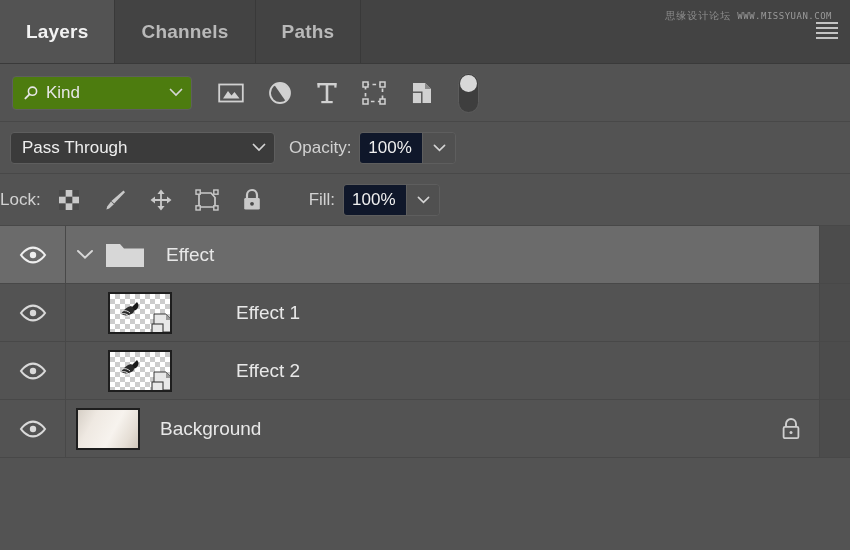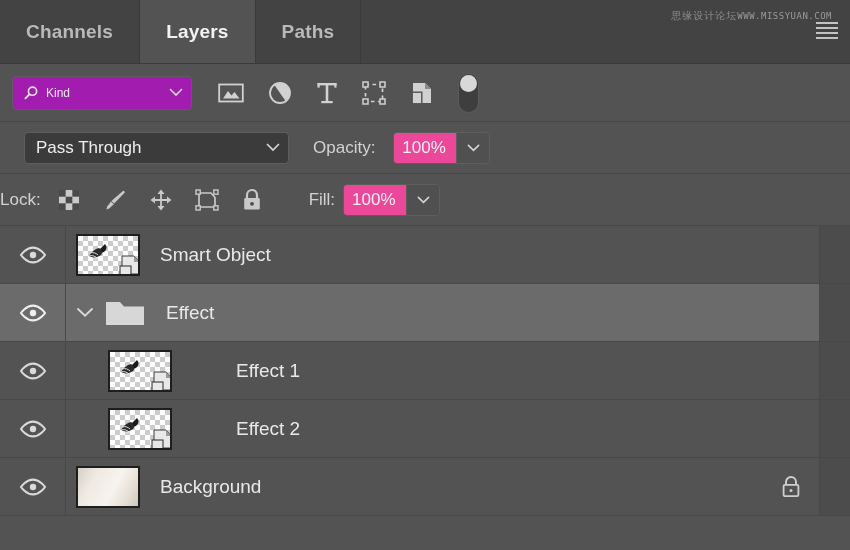--- a/index.html
+++ b/index.html
@@ -39,21 +39,21 @@
   }
   .tab.active {
     background: #535353;
     color: #f2f2f2;
   }
   .tab-filler { flex: 1; background: #434343; }
 
   .watermark {
     position: absolute;
     right: 18px; top: 9px;
-    display: flex; align-items: center; 
+    display: flex; align-items: center; gap: 6px;
     pointer-events: none;
   }
   .wm-cn {
     font-size: 10px; color: #8e8e8e; letter-spacing: 1px;
     font-family: "DejaVu Sans", sans-serif;
   }
   .wm-en {
     font-size: 9px; color: #9a9a9a; letter-spacing: 0.5px;
     font-family: "DejaVu Sans Mono", monospace;
   }
@@ -66,32 +66,32 @@
   .hamburger span { display: block; height: 2px; background: #c3c3c3; }
 
   
   .ctrlrow {
     display: flex; align-items: center;
     background: #535353;
     border-bottom: 1px solid #484848;
     flex: none;
   }
   .row-filter  { height: 58px; padding: 0 12px; gap: 0; }
-  .row-blend   { height: 52px; padding: 0 24px; gap: 10px; }
+  .row-blend   { height: 52px; padding: 0 10px; }
   .row-lock    { height: 52px; padding: 0 0; }
 
   
   .kind-select {
     width: 180px; height: 34px;
-    background: #a21caf;
+    background: #4d7c0f;
     border: 1px solid #5e5e5e;
     border-radius: 4px;
     display: flex; align-items: center;
     padding: 0 8px 0 10px;
-    color: #e6e6e6; font-size: 12px;
+    color: #e6e6e6; font-size: 17px;
     cursor: pointer;
   }
   .kind-label { flex: 1; margin-left: 7px; }
   svg { display: block; }
 
   .filter-icons {
     display: flex; align-items: center;
     gap: 24px;
     margin-left: 26px;
   }
@@ -131,21 +131,21 @@
   }
   .numfield {
     display: flex; align-items: stretch;
     height: 32px;
     border: 1px solid #5e5e5e;
     border-radius: 4px;
     overflow: hidden;
   }
   .numval {
     width: 62px;
-    background: #ec4899;
+    background: #0f172a;
     color: #efefef; font-size: 17px;
     display: flex; align-items: center;
     padding-left: 8px;
     cursor: text;
   }
   .numchev {
     width: 33px;
     background: #505050;
     border-left: 1px solid #5e5e5e;
     display: flex; align-items: center; justify-content: center;
@@ -232,25 +232,25 @@
     z-index: 2;
   }
   .list-empty { background: #535353; height: 100%; }
 </style>
 </head>
 <body>
 
 <div id="panel">
 
   <div class="tabbar">
+    <div class="tab active">
+      <span>Layers</span>
+    </div>
     <div class="tab">
       <span>Channels</span>
-    </div>
-    <div class="tab active">
-      <span>Layers</span>
     </div>
     <div class="tab">
       <span>Paths</span>
     </div>
     <div class="tab-filler"></div>
 
     <div class="watermark">
       <span class="wm-cn">思缘设计论坛</span>
       <span class="wm-en">WWW.MISSYUAN.COM</span>
     </div>
@@ -403,45 +403,20 @@
       <div class="numchev">
         <svg width="13" height="8" viewBox="0 0 13 8">
           <polyline points="1.4,1.4 6.5,6.4 11.6,1.4" fill="none" stroke="#d5d5d5" stroke-width="1.6" stroke-linecap="round"></polyline>
         </svg>
       </div>
     </div>
   </div>
 
   <div class="layerlist">
 
-    <div class="layer-row">
-      <div class="eye-cell">
-        <svg width="28" height="18" viewBox="0 0 28 18">
-          <path d="M14 1.6 C21 1.6 26 9 26 9 C26 9 21 16.4 14 16.4 C7 16.4 2 9 2 9 C2 9 7 1.6 14 1.6 Z" fill="none" stroke="#d9d9d9" stroke-width="2.1"></path>
-          <circle cx="14" cy="9" r="3.2" fill="#d9d9d9"></circle>
-        </svg>
-      </div>
-      <div class="layer-body">
-        <div class="thumb">
-          <svg class="thumb-art" viewBox="0 0 30 26">
-            <path d="M20 2 C22 4 22 7 20 9 C18 11 15 11 13 9 Z" fill="#1a1a1a"></path>
-            <path d="M14 6 C10 7 6 10 4 14 C7 16 12 16 16 13 C18 11 17 8 14 6 Z" fill="#2a2a2a"></path>
-            <path d="M5 11 C8 10 11 11 13 13" fill="none" stroke="#f0f0f0" stroke-width="0.9"></path>
-            <path d="M4 14 C7 13 10 14 12 16" fill="none" stroke="#f0f0f0" stroke-width="0.9"></path>
-            <path d="M6 17 C9 16 11 16 13 17" fill="none" stroke="#e8e8e8" stroke-width="0.8"></path>
-          </svg>
-          <svg class="so-badge" viewBox="0 0 30 30">
-            <path d="M5 3 H17 L23 9 V21 H5 Z" fill="#e8e8e8" stroke="#3a3a3a" stroke-width="1"></path>
-            <path d="M17 3 L23 9 H17 Z" fill="#9a9a9a"></path>
-            <rect x="3" y="13" width="11" height="11" fill="#e8e8e8" stroke="#3a3a3a" stroke-width="1.1"></rect>
-          </svg>
-        </div>
-        <span class="layer-name">Smart Object</span>
-      </div>
-    </div>
 
     <div class="layer-row selected">
       <div class="eye-cell">
         <svg width="28" height="18" viewBox="0 0 28 18">
           <path d="M14 1.6 C21 1.6 26 9 26 9 C26 9 21 16.4 14 16.4 C7 16.4 2 9 2 9 C2 9 7 1.6 14 1.6 Z" fill="none" stroke="#efefef" stroke-width="2.1"></path>
           <circle cx="14" cy="9" r="3.2" fill="#efefef"></circle>
         </svg>
       </div>
       <div class="layer-body grp">
         <span class="grp-chev">

